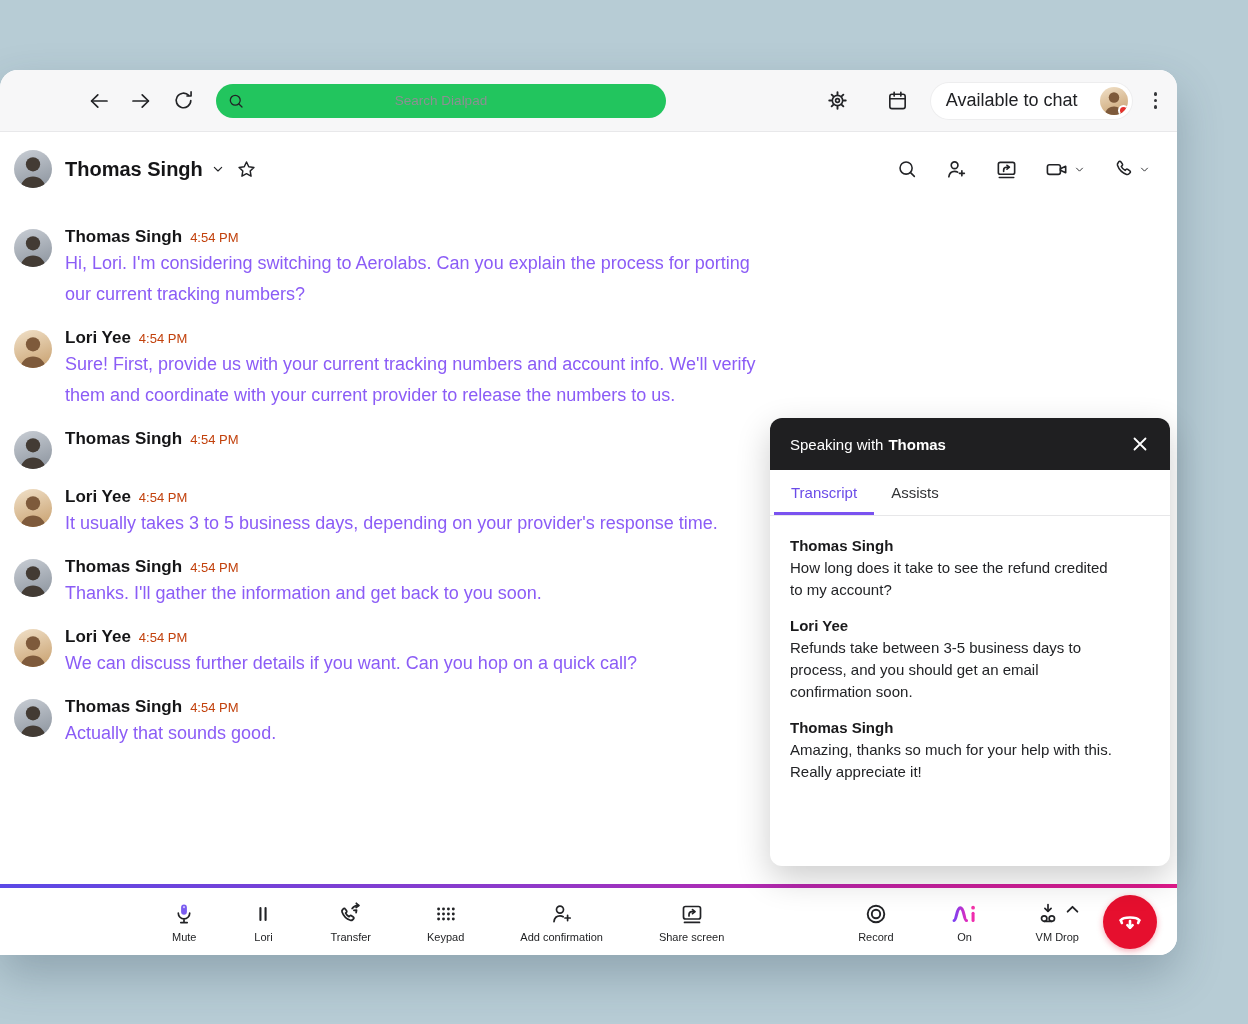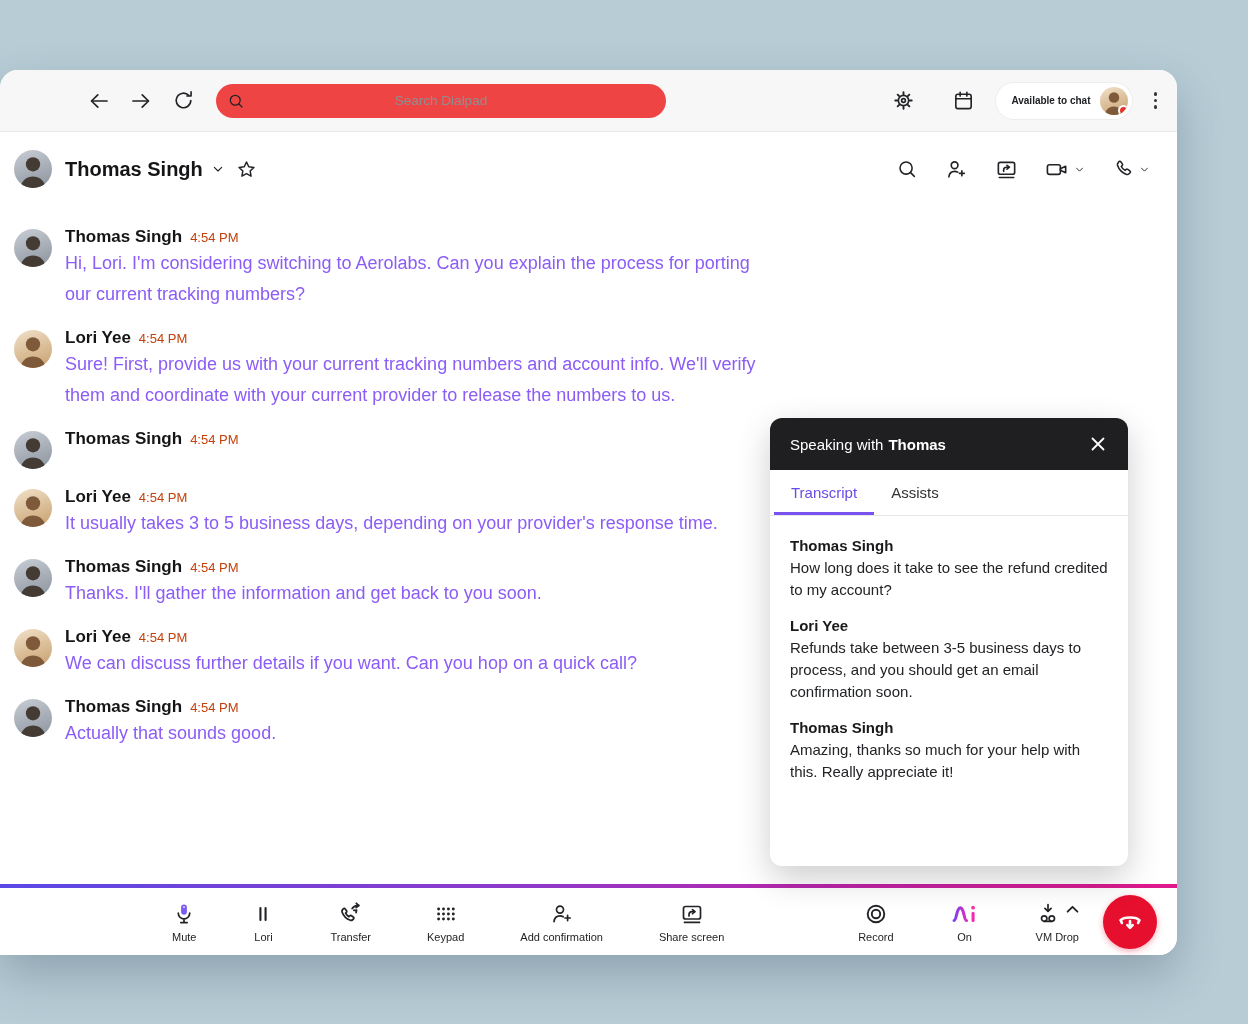--- a/index.html
+++ b/index.html
@@ -23,34 +23,34 @@
 
   
   .topbar {
     height:62px; background:#f7f7f8; border-bottom:1px solid #e8e8ea;
     border-radius:18px 18px 0 0;
     display:flex; align-items:center; padding:0 16px 0 84px;
   }
   .nav-btn { width:30px; height:30px; display:flex; align-items:center; justify-content:center; cursor:pointer; }
   .nav-btn + .nav-btn { margin-left:12px; }
   .search-pill {
-    margin-left:18px; width:450px; height:34px; background:#ef4444;
+    margin-left:18px; width:450px; height:34px; background:#22c55e;
     border-radius:17px; position:relative; display:flex; align-items:center;
   }
   .search-pill .mag { position:absolute; left:11px; top:8px; }
   .search-pill input {
     width:100%; height:100%; background:transparent; border:none; outline:none;
     text-align:center; font-size:13.5px; color:#3a3a3a; font-family:"Liberation Sans",sans-serif;
   }
   .search-pill input::placeholder { color:#8d8f92; }
   .topbar-right { margin-left:auto; display:flex; align-items:center; gap:18px; }
   .avail-pill {
     height:36px; background:#fff; border-radius:18px; display:flex; align-items:center;
-    padding:0 4px 0 15px; gap:9px; box-shadow:0 0 0 1px rgba(0,0,0,.04);
-    font-size:10px; color:#202124; cursor:pointer;font-weight:bold;
+    padding:0 4px 0 15px; gap:22px; box-shadow:0 0 0 1px rgba(0,0,0,.04);
+    font-size:18px; color:#202124; cursor:pointer;
   }
   .avatar { border-radius:50%; overflow:hidden; flex:none; position:relative; }
   .avatar svg { width:100%; height:100%; }
   .avatar.thomas { background:linear-gradient(160deg,#c9ced5,#8b939d); color:#433b34; }
   .avatar.lori   { background:linear-gradient(160deg,#f1e1c9,#c79f6d); color:#7e5a3b; }
   .av-sm { width:28px; height:28px; }
   .status-dot {
     position:absolute; right:-1px; bottom:-1px; width:11px; height:11px;
     border-radius:50%; border:2px solid #fff;
   }
@@ -87,21 +87,21 @@
   .cb-spacer { flex:1; }
   .cb-icon { height:26px; display:flex; align-items:center; justify-content:center; }
   .end-call {
     width:54px; height:54px; border-radius:50%; background:#e60f2e; border:none;
     display:flex; align-items:center; justify-content:center; cursor:pointer;
     margin-left:24px; box-shadow:0 2px 6px rgba(230,15,46,.35);
   }
 
   
   .panel {
-    position:absolute; left:770px; top:418px; width:358px; height:448px;
+    position:absolute; left:770px; top:418px; width:400px; height:448px;
     background:#fff; border-radius:12px; box-shadow:0 12px 34px rgba(0,0,0,.20);
     z-index:5; display:flex; flex-direction:column; overflow:hidden;
   }
   .panel-head {
     height:52px; background:#1f1f21; color:#fff; display:flex; align-items:center;
     padding:0 16px 0 20px; font-size:15px; flex:none;
   }
   .panel-head b { font-weight:700; margin-left:5px; }
   .panel-close { margin-left:auto; width:28px; height:28px; display:flex; align-items:center; justify-content:center; cursor:pointer; }
   .tabs { display:flex; padding:0 4px; border-bottom:1px solid #e7e7e9; flex:none; }

